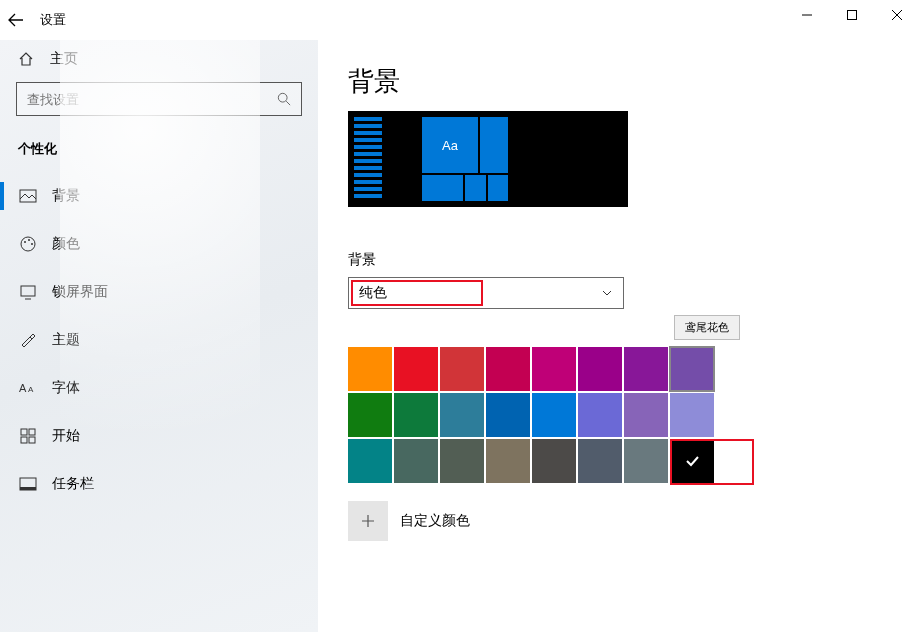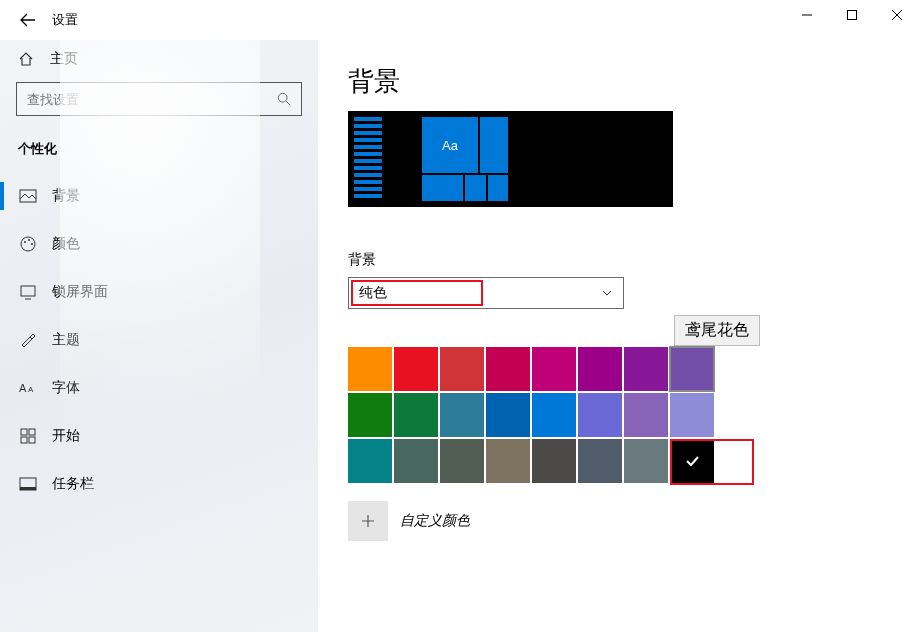--- a/index.html
+++ b/index.html
@@ -1,19 +1,19 @@
 <!DOCTYPE html>
 <html><head>
 <meta charset="utf-8">
 <style>
 * { margin: 0; padding: 0; box-sizing: border-box; font-family: "Microsoft YaHei", "Segoe UI", sans-serif; }
 body { width: 919px; height: 632px; overflow: hidden; background: #fff; position: relative; }
 
 
-.titlebar { height: 40px; display: flex; align-items: center; padding-left: 12px; }
+.titlebar { height: 40px; display: flex; align-items: center; padding-left: 0; }
 .titlebar .back { width: 32px; height: 32px; display: flex; align-items: center; justify-content: center; }
 .titlebar .title { margin-left: 8px; font-size: 13px; }
 .win-controls { position: absolute; top: 0; right: 0; display: flex; }
 .win-btn { width: 45px; height: 30px; display: flex; align-items: center; justify-content: center; }
 
 
 .body { display: flex; height: calc(100% - 40px); }
 .sidebar { width: 318px; background: linear-gradient(160deg, #f2f4f7 0%, #e8ecf0 50%, #f0f3f6 100%); position: relative; }
 .sidebar::after { content:""; position:absolute; top:0; left:60px; width:200px; height:100%; background: radial-gradient(circle at 40% 15%, rgba(255,255,255,0.9), rgba(255,255,255,0) 60%); pointer-events:none;}
 .content { flex: 1; padding: 24px 0 0 30px; overflow: hidden; }
@@ -28,46 +28,46 @@
 
 .section-title { padding: 6px 18px 14px 18px; font-size: 13px; font-weight: 600; }
 
 .nav-item { display: flex; align-items: center; height: 48px; padding: 0 18px; position: relative; }
 .nav-item.selected::before { content:""; position:absolute; left:0; top:10px; bottom:10px; width:4px; background:#0078d7;}
 .nav-item .icon { width: 20px; margin-right: 14px; display:flex; align-items:center; justify-content:center; }
 .nav-item .label { font-size: 14px; }
 
 
 .page-title { font-size: 26px; font-weight: 400; margin-bottom: 12px; }
-.preview { width: 325px; height: 96px; background: #000; position: relative; margin-bottom: 44px; text-decoration: underline; }
+.preview { width: 280px; height: 96px; background: #000; position: relative; margin-bottom: 44px; text-decoration: underline; }
 .preview .rows { position:absolute; top:6px; left:6px; }
 .preview .rows div { width: 28px; background:#0078d7; margin-bottom:3px; height:4px; display:flex; }
 .preview .rows div span:first-child{width:6px;height:100%;background:#0078d7;margin-right:2px;}
 .preview .rows div span:last-child{flex:1;height:100%;background:#0078d7;}
 .preview .tile-main { position:absolute; left:74px; top:6px; width:56px; height:56px; background:#0078d7; display:flex; align-items:center; justify-content:center; color:#fff; font-size:13px;}
 .preview .tile-s1 { position:absolute; left:132px; top:6px; width:28px; height:56px; background:#0078d7;}
 .preview .tile-row2 { position:absolute; left:74px; top:64px; width:86px; height:26px; display:flex; gap:2px;}
 .preview .tile-row2 div{ background:#0078d7; flex:1;}
 .preview .tile-row2 div:first-child{flex:2;}
 
 .field-label { font-size: 14px; margin-bottom: 8px; }
 .dropdown { width: 276px; height: 32px; border: 1px solid #6a6a6a; display:flex; align-items:center; padding:7px 10px; justify-content:space-between; margin-bottom: 38px; position:relative;}
 .dropdown .highlight { position:absolute; left:2px; top:2px; bottom:2px; width:132px; border:2px solid #e81123; pointer-events:none;}
 .dropdown .value { font-size: 14px; }
 
 .swatches { display:flex; flex-wrap:wrap; width: 410px; gap: 2px; position:relative; }
 .swatch { width: 44px; height: 44px; position:relative; display:flex; align-items:center; justify-content:center;}
 .swatch.hover { outline: 2px solid #888; outline-offset: -1px; }
 .swatch.sel svg { position:absolute; }
-.tooltip { position:absolute; top:-32px; left:326px; background:#f0f0f0; border:1px solid #bbb; padding:4px 10px; font-size:16px; white-space:nowrap;}
+.tooltip { position:absolute; top:-32px; left:326px; background:#f0f0f0; border:1px solid #bbb; padding:4px 10px; font-size:11px; white-space:nowrap;}
 .swatches .red-highlight { position:absolute; left:322px; top:92px; width:84px; height:46px; border:2px solid #e81123; pointer-events:none;}
 
 .custom-row { display:flex; align-items:center; margin-top:18px; }
 .custom-btn { width:40px; height:40px; background:#e5e5e5; display:flex; align-items:center; justify-content:center; margin-right:12px;}
-.custom-label { font-size:14px;font-style:italic; }
+.custom-label { font-size:14px; }
 
 svg { display:block; }
 </style>
 </head>
 <body>
 
 <div class="titlebar">
   <div class="back">
     <svg width="16" height="16" viewBox="0 0 16 16">
         <path d="M7 2 L1 8 L7 14 M1 8 H15" stroke="#000" stroke-width="1.3" fill="none"></path>

